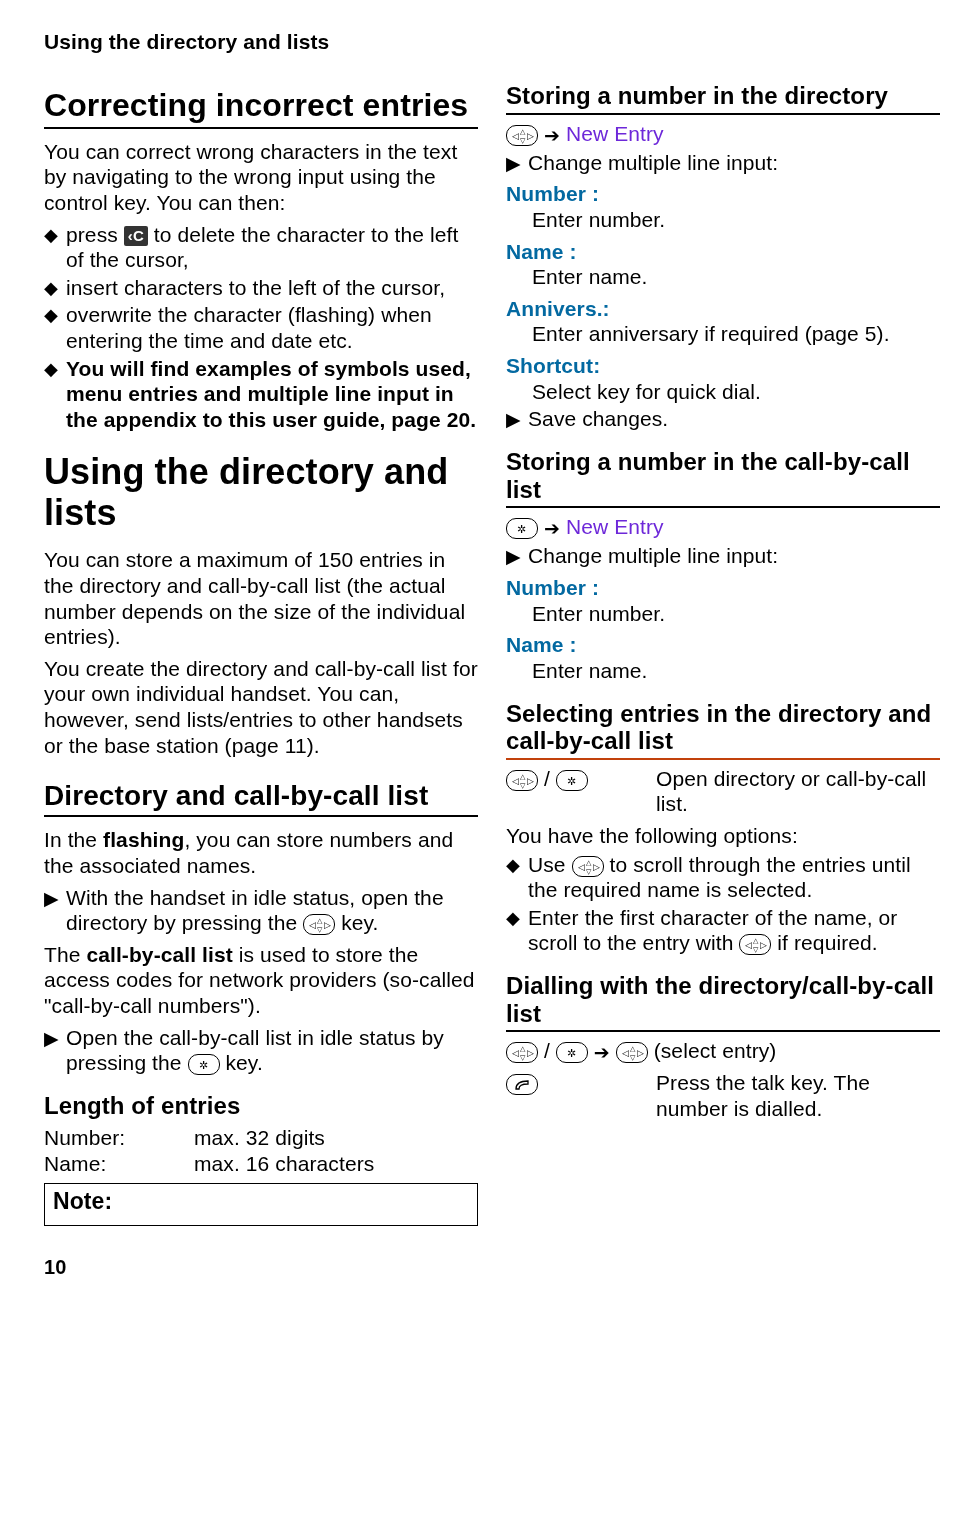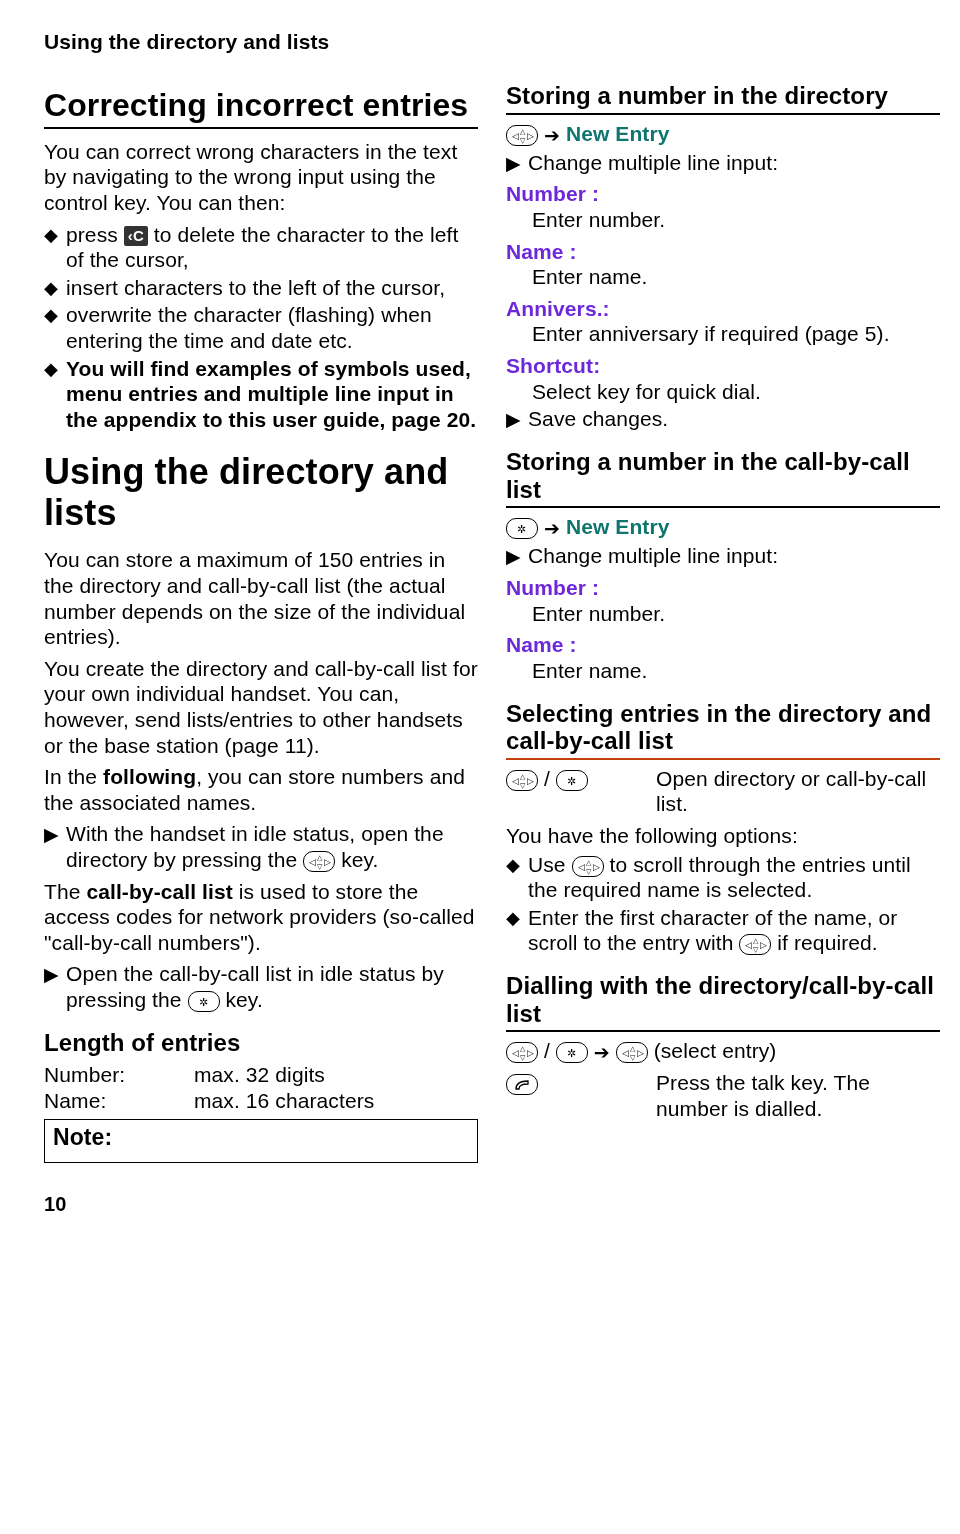--- a/index.html
+++ b/index.html
@@ -16,30 +16,30 @@
   .bitem{display:flex;margin:2px 0;}
   .dia{flex:0 0 22px;font-size:18px;line-height:1.2;padding-top:3px;}
   .bitem-body{flex:1;}
   .tri{flex:0 0 22px;font-size:19px;line-height:1.2;padding-top:3px;}
   .indent{padding-left:26px;}
   .kc{display:inline-block;background:#333;color:#fff;font-weight:700;font-size:15px;padding:0 4px;height:20px;line-height:20px;vertical-align:middle;border-radius:2px;}
   .ik{display:inline-flex;align-items:center;justify-content:center;width:30px;height:19px;border:1.5px solid #000;border-radius:10px;font-size:12px;vertical-align:middle;position:relative;}
   .ik svg{width:28px;height:17px;}
   .arrow{font-size:19px;vertical-align:middle;}
   .fieldlabel{font-weight:700;margin-top:6px;}
-  .fieldlabel.g{color:#6d28d9;}
+  .fieldlabel.g{color:#0369a1;}
   .keytable{display:table;width:100%;margin:6px 0;}
   .krow{display:table-row;}
   .kcell1{display:table-cell;vertical-align:top;width:150px;}
   .kcell2{display:table-cell;vertical-align:top;}
   .notebox{border:1px solid #000;padding:4px 8px 8px 8px;margin:6px 0 0 0;font-size:23px;line-height:1.2;}
   .notebox .nh{font-weight:700;margin-bottom:2px;}
   .pg{font-weight:700;font-size:20px;margin-top:30px;}
   .b{font-weight:700;}
-  .gtxt{color:#0f766e;font-weight:700;}
+  .gtxt{color:#6d28d9;font-weight:400;}
   .tight p{margin:3px 0;}
 </style>
 </head>
 <body>
 
 <div class="page">
   <div class="running-head">Using the directory and lists</div>
   <div class="cols">
 
     <div class="col">
@@ -63,22 +63,23 @@
         <div class="bitem">
           <div class="dia">◆</div>
           <div class="bitem-body b">You will find examples of symbols used, menu entries and multiple line input in the appendix to this user guide, page 20.</div>
         </div>
       </div>
 
       <div class="h1big">Using the directory and lists</div>
       <p>You can store a maximum of 150 entries in the directory and call-by-call list (the actual number depends on the size of the individual entries).</p>
       <p>You create the directory and call-by-call list for your own individual handset. You can, however, send lists/entries to other handsets or the base station (page 11).</p>
 
-      <p>
-        <span>In the </span><span class="b">following</span><span>, you can store numbers and the associated names.</span>
+      <div class="h2">Directory and call-by-call list</div>
+      <p>
+        <span>In the </span><span class="b">flashing</span><span>, you can store numbers and the associated names.</span>
       </p>
       <div class="bitem">
         <div class="tri">▶</div>
         <div class="bitem-body">
           <span>With the handset in idle status, open the directory by pressing the </span><span class="ik">
               <svg viewBox="0 0 28 17">
                 <text x="4" y="12" font-size="9">◁</text>
                 <text x="12" y="7" font-size="7">△</text>
                 <text x="12" y="16" font-size="7">▽</text>
                 <text x="19" y="12" font-size="9">▷</text>

